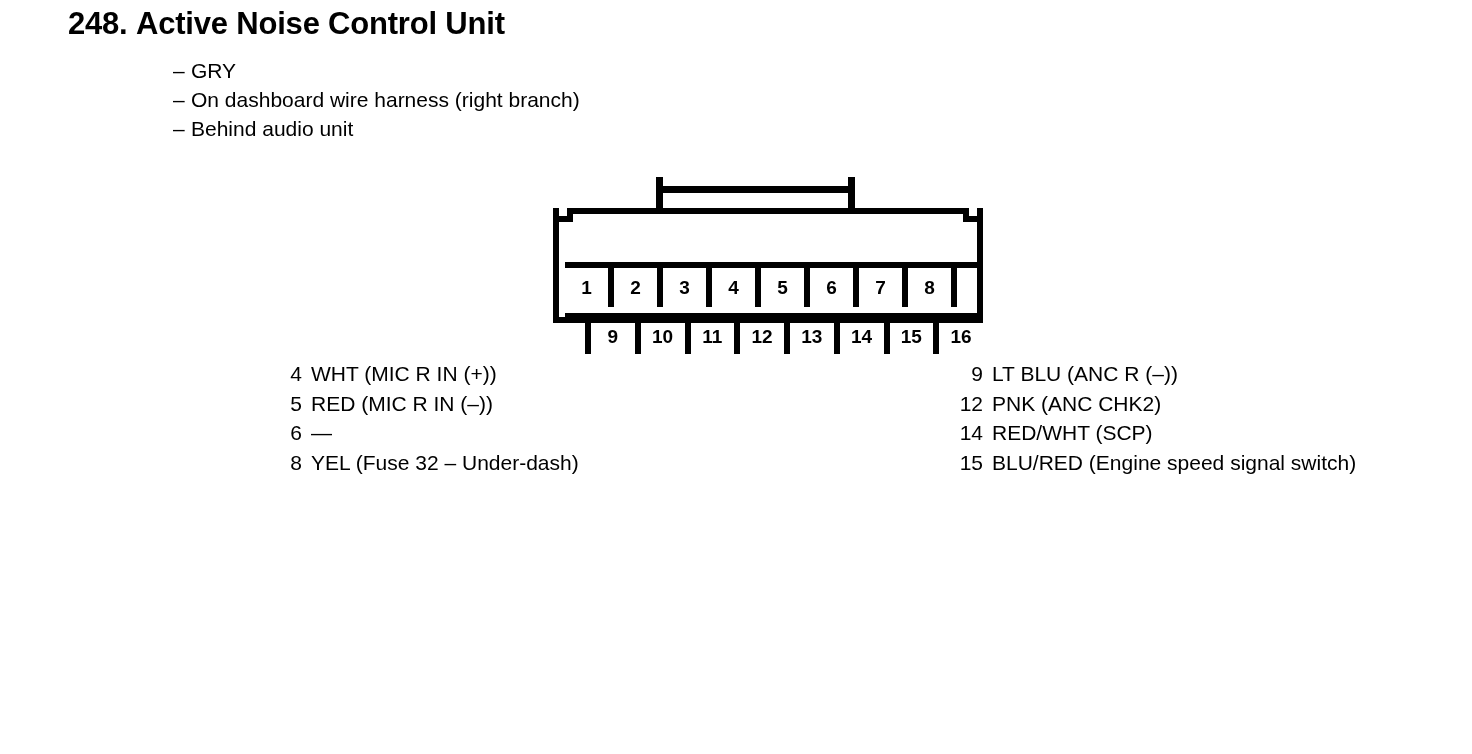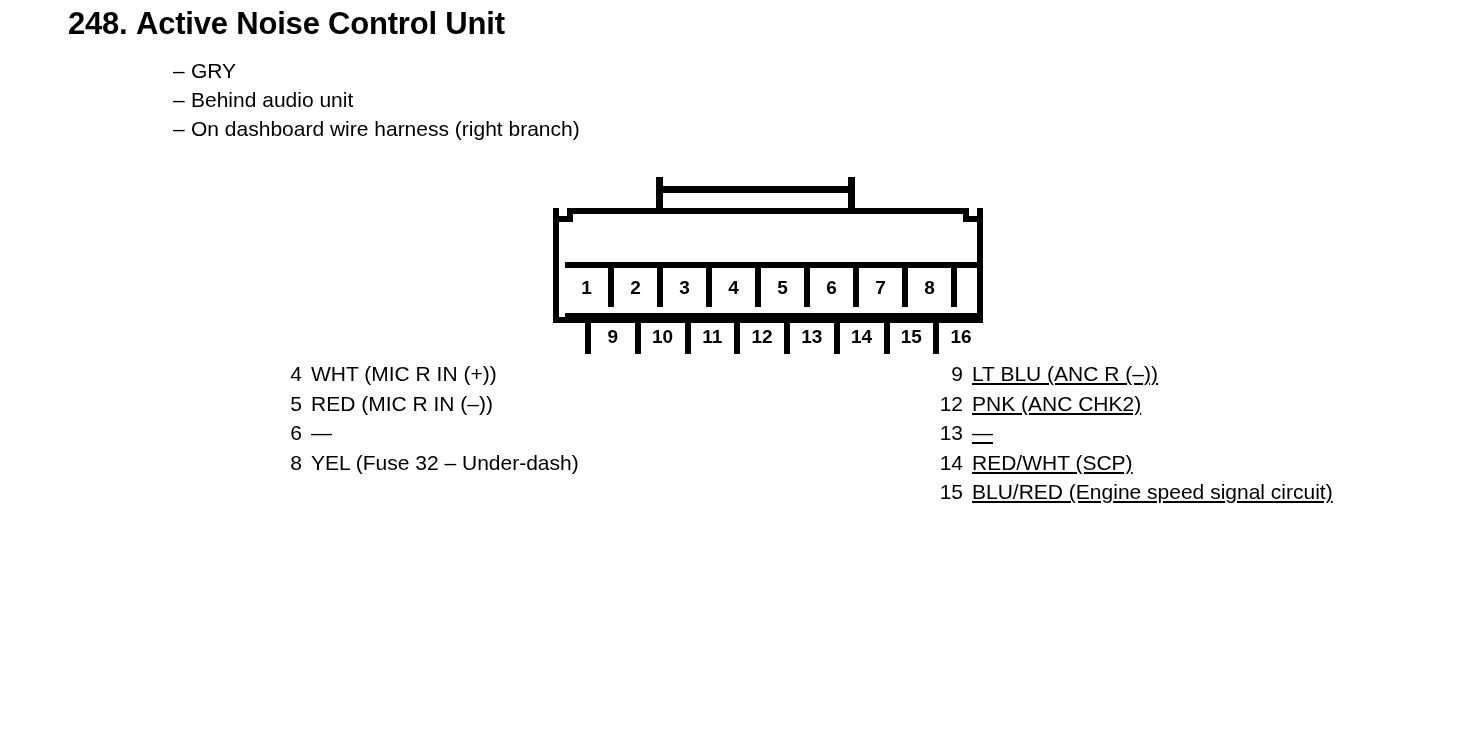--- a/index.html
+++ b/index.html
@@ -137,43 +137,43 @@
   .pin-row.bottom { border-top: 6px solid #000; }
 
   
   .pin-legend {
     position: absolute;
     font-size: 21px;
     line-height: 29.6px;
     white-space: nowrap;
   }
   #pin-legend-left  { left: 276px; top: 359px; }
-  #pin-legend-right { left: 937px; top: 359px; text-decoration: underline; }
+  #pin-legend-right { left: 957px; top: 359px; }
 
   .legend-row {
     display: block;
   }
   .legend-num {
     display: inline-block;
     width: 26px;
     text-align: right;
     margin-right: 9px;
   }
 </style>
 </head>
 <body>
 
 <div id="page-title">
   <span class="num">248.</span><span>Active Noise Control Unit</span>
 </div>
 
 <div id="description-list">
     <div class="bullet-row"><span class="dash">–</span><span>GRY</span></div>
+    <div class="bullet-row"><span class="dash">–</span><span>On dashboard wire harness (right branch)</span></div>
     <div class="bullet-row"><span class="dash">–</span><span>Behind audio unit</span></div>
-    <div class="bullet-row"><span class="dash">–</span><span>On dashboard wire harness (right branch)</span></div>
   </div>
 
 <div id="connector-diagram">
   <div class="latch-post left"></div>
   <div class="latch-post right"></div>
   <div class="latch-bar"></div>
 
   <div class="shell">
     <div class="pin-row top" id="connector-top-row">
         <div class="pin-cell">1</div>
@@ -205,16 +205,15 @@
 
 <div class="pin-legend" id="pin-legend-left">
     <div class="legend-row"><span class="legend-num">4</span><span>WHT (MIC R IN (+))</span></div>
     <div class="legend-row"><span class="legend-num">5</span><span>RED (MIC R IN (–))</span></div>
     <div class="legend-row"><span class="legend-num">6</span><span>—</span></div>
     <div class="legend-row"><span class="legend-num">8</span><span>YEL (Fuse 32 – Under-dash)</span></div>
   </div>
 <div class="pin-legend" id="pin-legend-right">
     <div class="legend-row"><span class="legend-num">9</span><span>LT BLU (ANC R (–))</span></div>
     <div class="legend-row"><span class="legend-num">12</span><span>PNK (ANC CHK2)</span></div>
-    <div class="legend-row"><span class="legend-num">13</span><span>—</span></div>
     <div class="legend-row"><span class="legend-num">14</span><span>RED/WHT (SCP)</span></div>
-    <div class="legend-row"><span class="legend-num">15</span><span>BLU/RED (Engine speed signal circuit)</span></div>
+    <div class="legend-row"><span class="legend-num">15</span><span>BLU/RED (Engine speed signal switch)</span></div>
   </div>
 
 </body></html>

